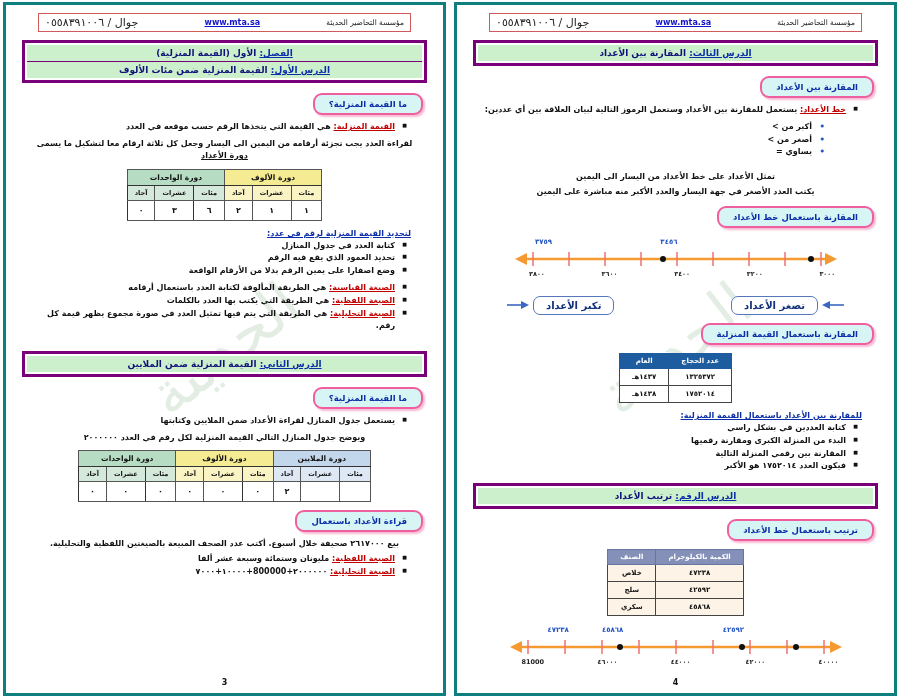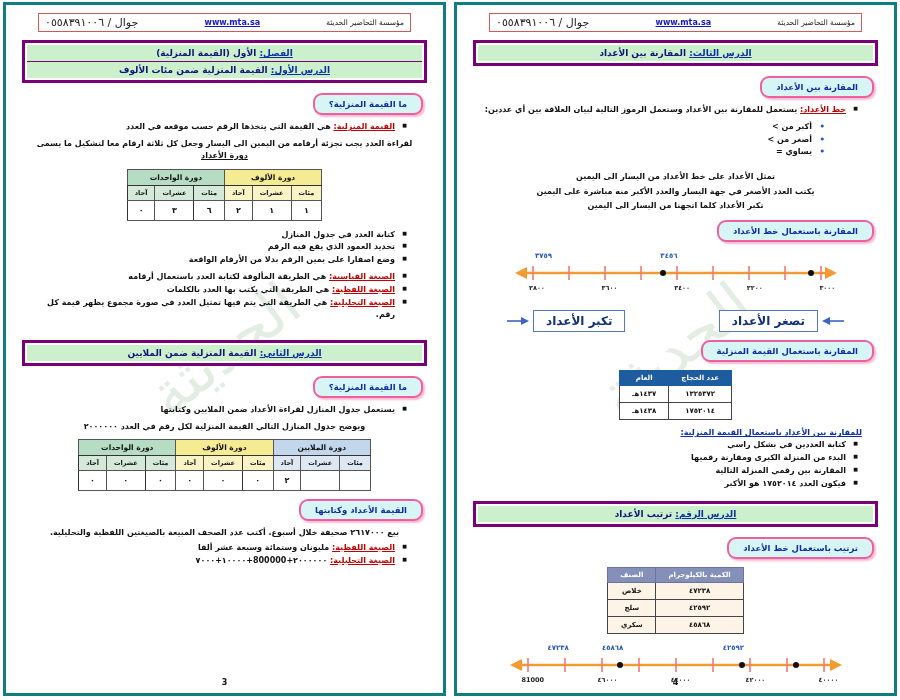--- a/index.html
+++ b/index.html
@@ -219,24 +219,24 @@
     justify-content: space-between;
     align-items: center;
     margin: 6px 40px 0 40px;
   }
   .abox {
     display: flex; align-items: center; gap: 4px;
   }
   .abox .lbl {
     border: 1px solid #5577bb;
     color: #11317a;
-    font-size: 12px;
+    font-size: 10px;
     font-weight: bold;
     padding: 3px 12px;
-    border-radius: 0;
+    border-radius: 7px;
     background: #fff;
   }
   .page-num {
     position: absolute;
     bottom: 6px; left: 0; right: 0;
     text-align: center;
     font-size: 8px;
     color: #111;
     font-weight: bold;
   }
@@ -305,20 +305,21 @@
             <td class="dig">١</td>
             <td class="dig">٢</td>
             <td class="dig edge">٦</td>
             <td class="dig">٣</td>
             <td class="dig">٠</td>
           </tr>
         </tbody>
           </table>
       </div>
 
+      <div class="subhead">لتحديد القيمة المنزلية لرقم في عدد:</div>
       <ul class="bul">
         <li>كتابة العدد في جدول المنازل</li>
         <li>تحديد العمود الذي يقع فيه الرقم</li>
         <li>وضع اصفارا على يمين الرقم بدلا من الأرقام الواقعة</li>
       </ul>
 
       <ul class="bul">
         <li>
           <span class="term">الصيغة القياسية:</span>
           <span>هي الطريقة المألوفة لكتابة العدد باستعمال أرقامه</span>
@@ -379,21 +380,21 @@
             <td class="dig">٠</td>
             <td class="dig edge">٠</td>
             <td class="dig">٠</td>
             <td class="dig">٠</td>
           </tr>
         </tbody>
           </table>
       </div>
 
       <div class="pill-wrap">
-        <div class="pill">القيمة الأعداد وكتابتها</div>
+        <div class="pill">قراءة الأعداد باستعمال</div>
       </div>
 
       <div class="para">بيع ٢٦١٧٠٠٠ صحيفة خلال أسبوع. أكتب عدد الصحف المبيعة بالصيغتين اللفظية والتحليلية.</div>
 
       <ul class="bul">
         <li>
           <span class="term">الصيغة اللفظية:</span>
           <span>مليونان وستمائة وسبعة عشر ألفا</span>
         </li>
         <li>
@@ -437,21 +438,20 @@
       </ul>
       <ul class="bul dot" style="margin-right:60px">
         <li>أكبر من  &gt;</li>
         <li>أصغر من &gt;</li>
         <li>يساوي =</li>
       </ul>
 
       <div class="spacer-sm"></div>
       <div class="para">تمثل الأعداد على خط الأعداد من اليسار الى اليمين</div>
       <div class="para">يكتب العدد الأصغر في جهة اليسار والعدد الأكبر منه مباشرة على اليمين</div>
-      <div class="para">تكبر الأعداد كلما اتجهنا من اليسار الى اليمين</div>
 
       <div class="pill-wrap">
         <div class="pill">المقارنة باستعمال خط الأعداد</div>
       </div>
 
       <div class="numline" style="width:330px;height:52px;">
         <div class="nl-labels">
           <span class="nl-lab" style="right:52%">٣٤٥٦</span>
           <span class="nl-lab" style="right:90%">٣٧٥٩</span>
         </div>

